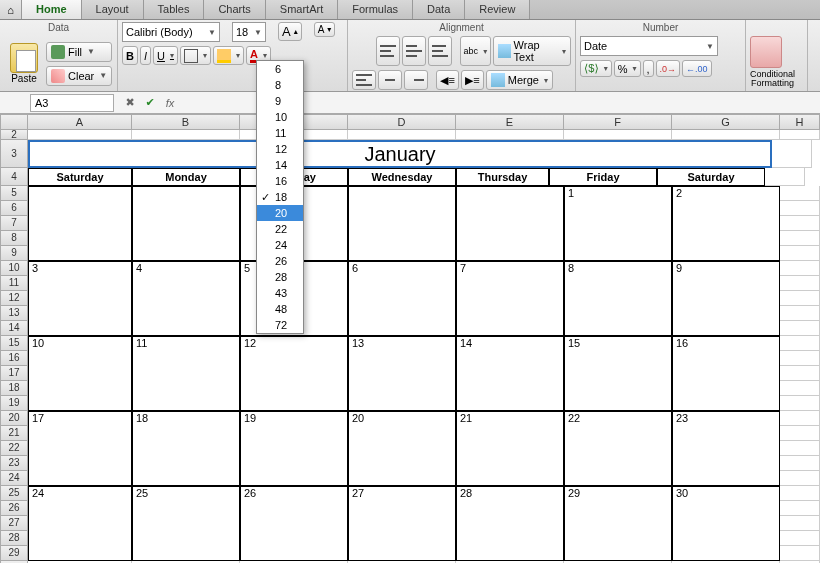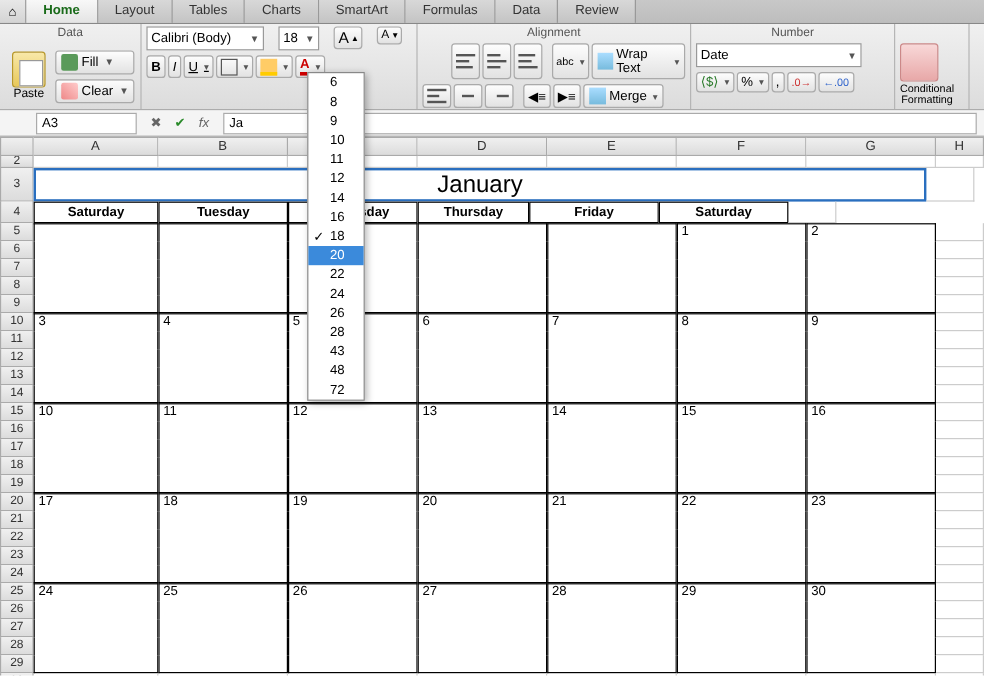--- a/index.html
+++ b/index.html
@@ -261,21 +261,20 @@
 Formatting</div>
     </div>
   </div>
 </div>
 
 <div class="formula-bar">
   <div class="name-box">A3</div>
   <div class="fb-btn">✖</div>
   <div class="fb-btn" style="color:#2a8a2a;">✔</div>
   <div class="fb-btn fx">fx</div>
-  <div class="formula-input">Ja</div>
 </div>
 
 <div class="grid-wrap">
   <div class="corner"></div>
   <div class="col-headers">
     <div class="col-h col-A">A</div>
     <div class="col-h col-B">B</div>
     <div class="col-h col-C">C</div>
     <div class="col-h col-D">D</div>
     <div class="col-h col-E">E</div>
@@ -296,20 +295,21 @@
         <div class="cell" style="width:40px;height:10px;"></div>
       </div>
       <div class="row">
         <div class="row-h" style="height:28px;line-height:27px;">3</div>
         <div class="month-title" style="height:28px;">January</div>
         <div class="cell" style="width:40px;height:28px;"></div>
       </div>
       <div class="row">
         <div class="row-h" style="height:18px;line-height:17px;">4</div>
         <div class="cell day-header" style="width:104px;height:18px;line-height:16px;">Saturday</div>
+        <div class="cell day-header" style="width:108px;height:18px;line-height:16px;">Monday</div>
         <div class="cell day-header" style="width:108px;height:18px;line-height:16px;">Tuesday</div>
         <div class="cell day-header" style="width:108px;height:18px;line-height:16px;">Wednesday</div>
         <div class="cell day-header" style="width:93px;height:18px;line-height:16px;">Thursday</div>
         <div class="cell day-header" style="width:108px;height:18px;line-height:16px;">Friday</div>
         <div class="cell day-header" style="width:108px;height:18px;line-height:16px;">Saturday</div>
         <div class="cell" style="width:40px;height:18px;"></div>
       </div>
       <div class="row">
         <div class="row-h" style="height:15px;line-height:14px;">5</div>
         <div class="cell cal-cell" style="width:104px;height:15px;border-left:1px solid #000;border-right:1px solid #000;border-top:1px solid #000;border-bottom:none;"></div>

